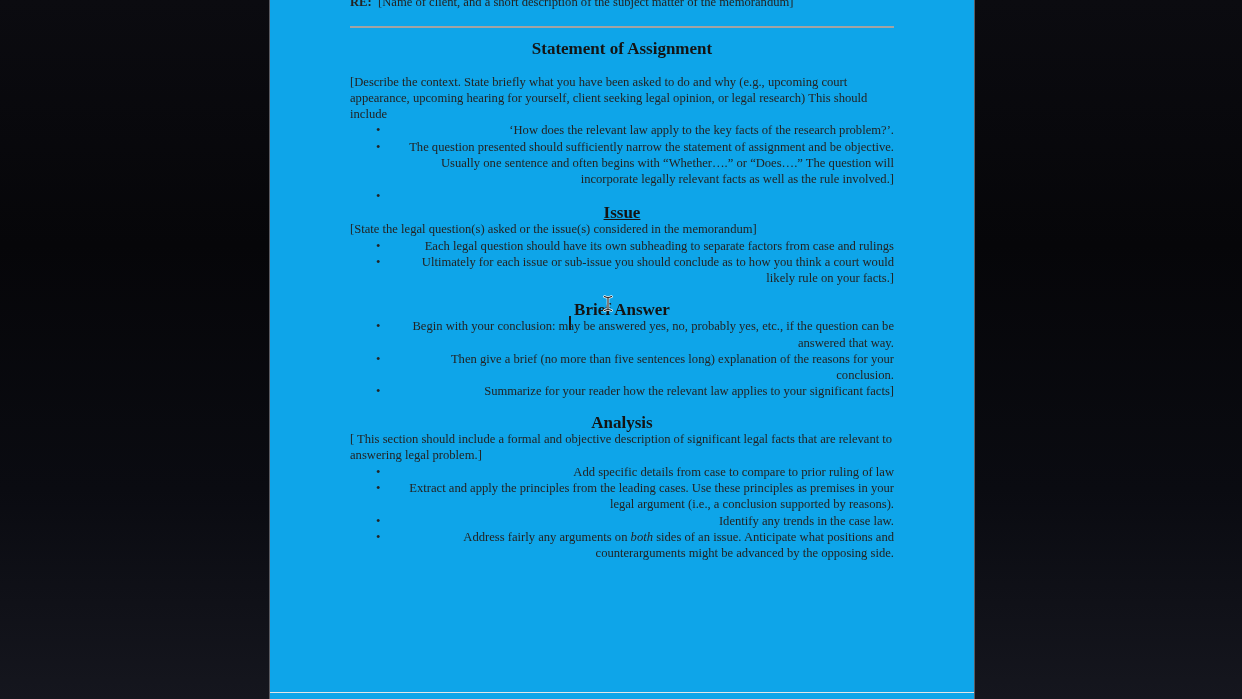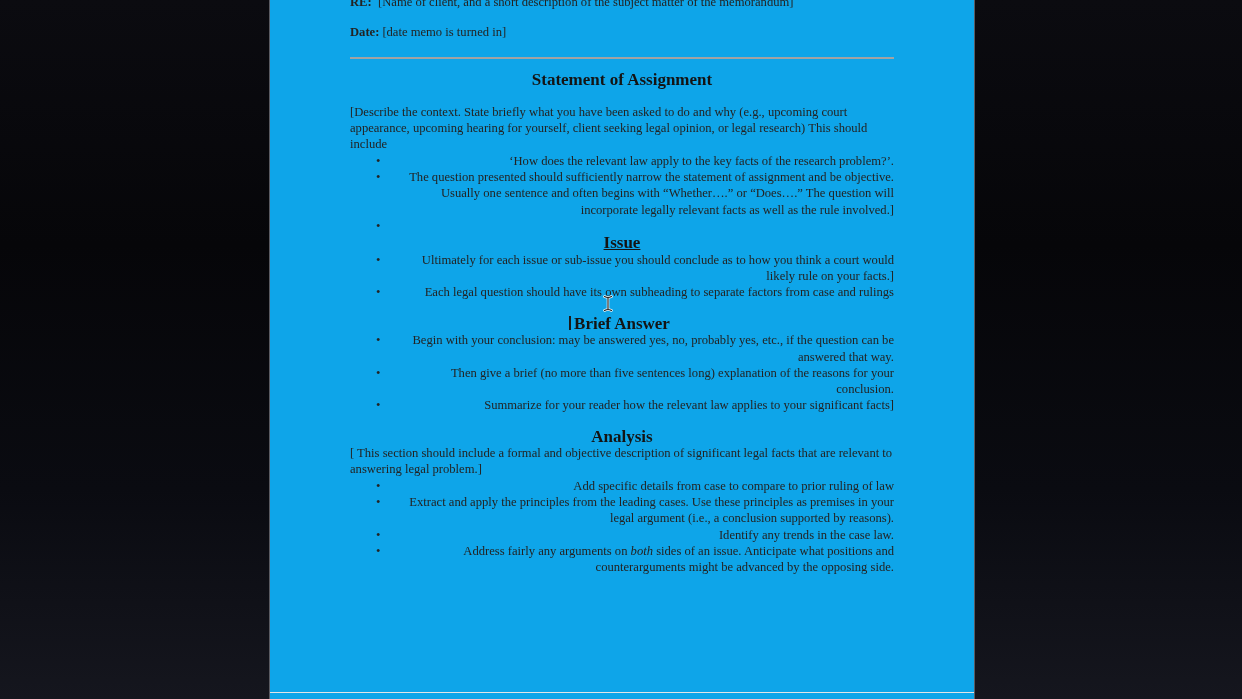--- a/index.html
+++ b/index.html
@@ -46,42 +46,40 @@
 </head>
 <body>
 
 <div class="page">
   <div class="content">
 
     <div class="memo-header">
       <div class="memo-line re">
         <span class="lbl lbl-re">RE:</span><span>[Name of client, and a short description of the subject matter of the memorandum]</span>
       </div>
-      <div class="memo-line date">
-        <span class="lbl lbl-date">Date:</span><span>[date memo is turned in]</span>
-      </div>
     </div>
 
     <div class="rule"></div>
 
     <div class="sec0">
       <h2>Statement of Assignment</h2>
       <p class="intro">[Describe the context. State briefly what you have been asked to do and why (e.g., upcoming court appearance, upcoming hearing for yourself, client seeking legal opinion, or legal research) This should include</p>
       <ul>
         <li>‘How does the relevant law apply to the key facts of the research problem?’.</li>
         <li>The question presented should sufficiently narrow the statement of assignment and be objective. Usually one sentence and often begins with “Whether….” or “Does….” The question will incorporate legally relevant facts as well as the rule involved.]</li>
         <li></li>
       </ul>
     </div>
 
     <div class="sec1">
       <h2>Issue</h2>
+      <p class="intro">[State the legal question(s) asked or the issue(s) considered in the memorandum]</p>
       <ul>
+        <li>Each legal question should have its own subheading to separate factors from case and rulings</li>
         <li>Ultimately for each issue or sub-issue you should conclude as to how you think a court would likely rule on your facts.]</li>
-        <li>Each legal question should have its own subheading to separate factors from case and rulings</li>
       </ul>
     </div>
 
     <div class="sec2">
       <h2>Brief Answer</h2>
       <ul>
         <li>Begin with your conclusion: may be answered yes, no, probably yes, etc., if the question can be answered that way.</li>
         <li>Then give a brief (no more than five sentences long) explanation of the reasons for your conclusion.</li>
         <li>Summarize for your reader how the relevant law applies to your significant facts]</li>
       </ul>

